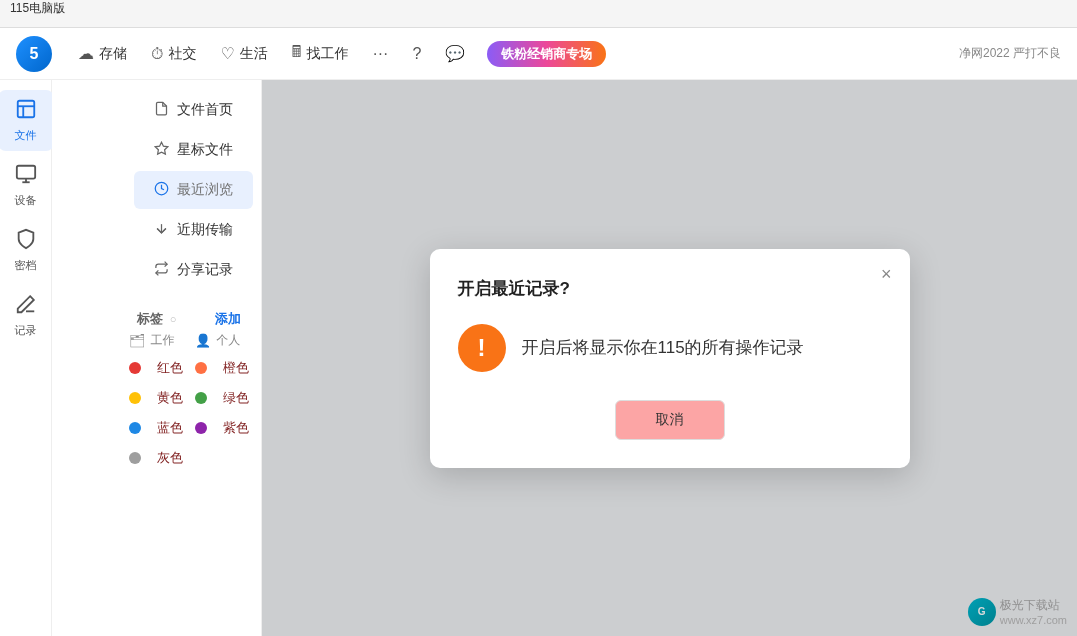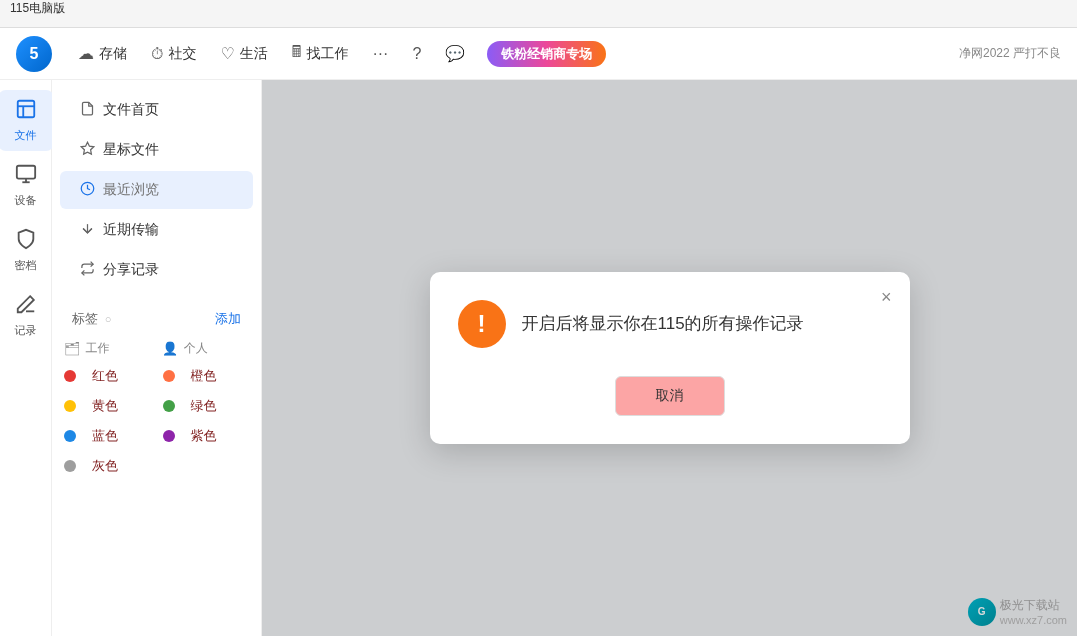--- a/index.html
+++ b/index.html
@@ -122,20 +122,21 @@
     }
 
     
     .left-panel {
       width: 210px;
       background: #fff;
       border-right: 1px solid #eee;
       padding: 10px 0;
       display: flex;
       flex-direction: column;
+      align-items: flex-end;
     }
 
     .left-menu-item {
       display: flex;
       align-items: center;
       gap: 8px;
       padding: 10px 20px;
       cursor: pointer;
       font-size: 14px;
       color: #333;
@@ -159,21 +160,22 @@
       margin-top: 16px;
       padding: 0 12px;
     }
     .tags-header {
       display: flex;
       align-items: center;
       justify-content: space-between;
       font-size: 13px;
       color: #666;
       padding: 4px 8px;
-      margin-bottom: 8px;
+      margin-bottom: 0;
+      font-weight: bold;
     }
     .tags-add {
       color: #1a73e8;
       cursor: pointer;
       font-size: 13px;
     }
 
     .tags-cols {
       display: flex;
       gap: 12px;
@@ -556,20 +558,21 @@
         <span>G</span>
       </div>
       <div style="display:flex;flex-direction:column;">
         <span>极光下载站</span>
         <span style="color:#bbb;font-size:11px;">www.xz7.com</span>
       </div>
     </div>
 
     <div class="dialog-overlay">
       <div class="dialog">
+        <div class="dialog-title">开启最近记录?</div>
         <button class="dialog-close">×</button>
         <div class="dialog-body">
           <div class="dialog-warning-icon">
             <span>!</span>
           </div>
           <div class="dialog-message">开启后将显示你在115的所有操作记录</div>
         </div>
         <div class="dialog-actions">
           <button class="btn-cancel">取消</button>
         </div>

